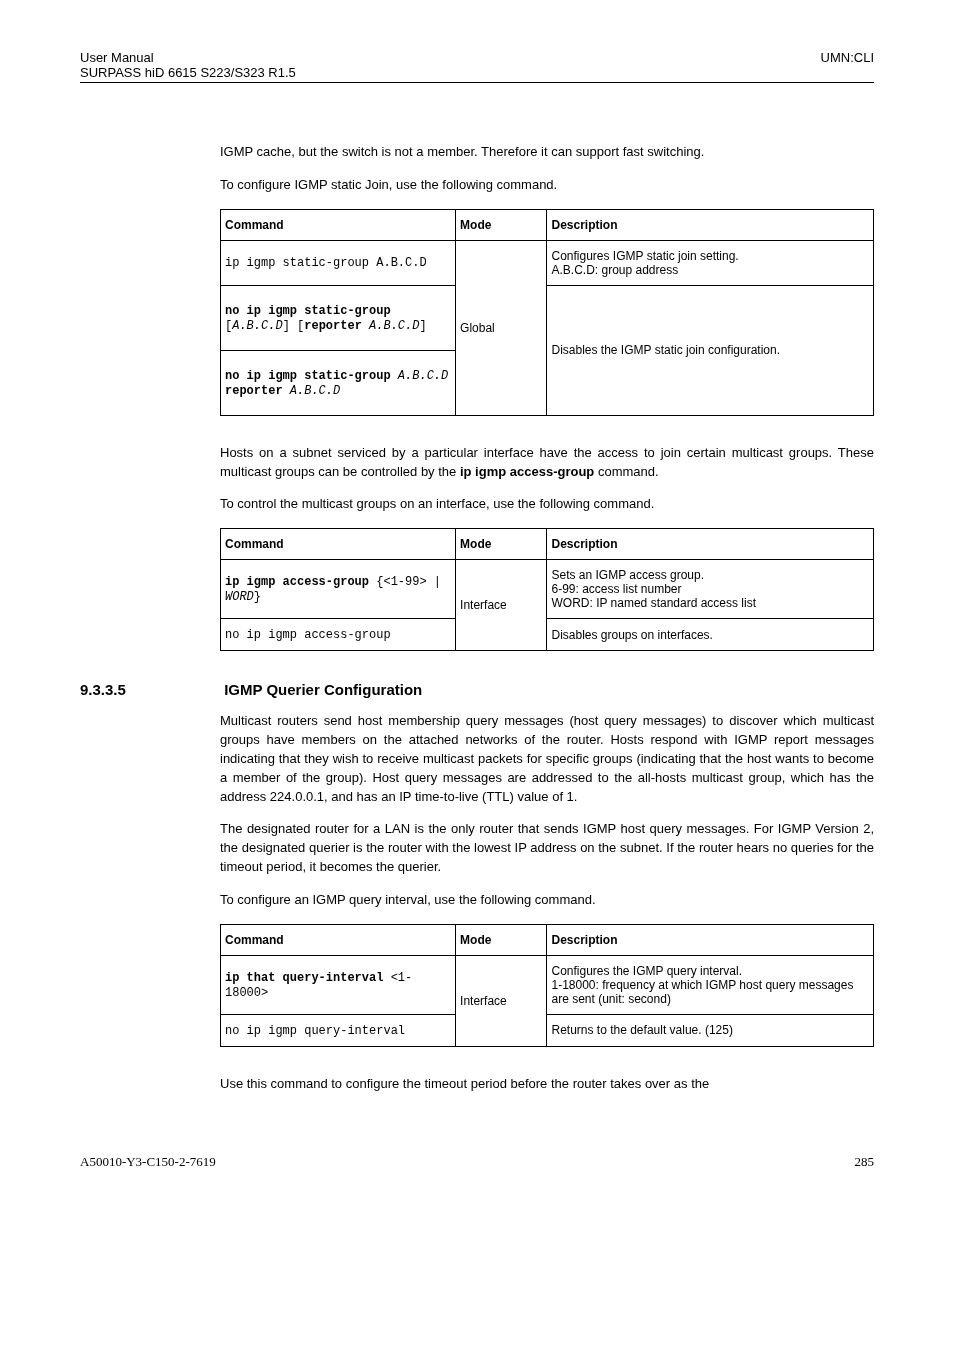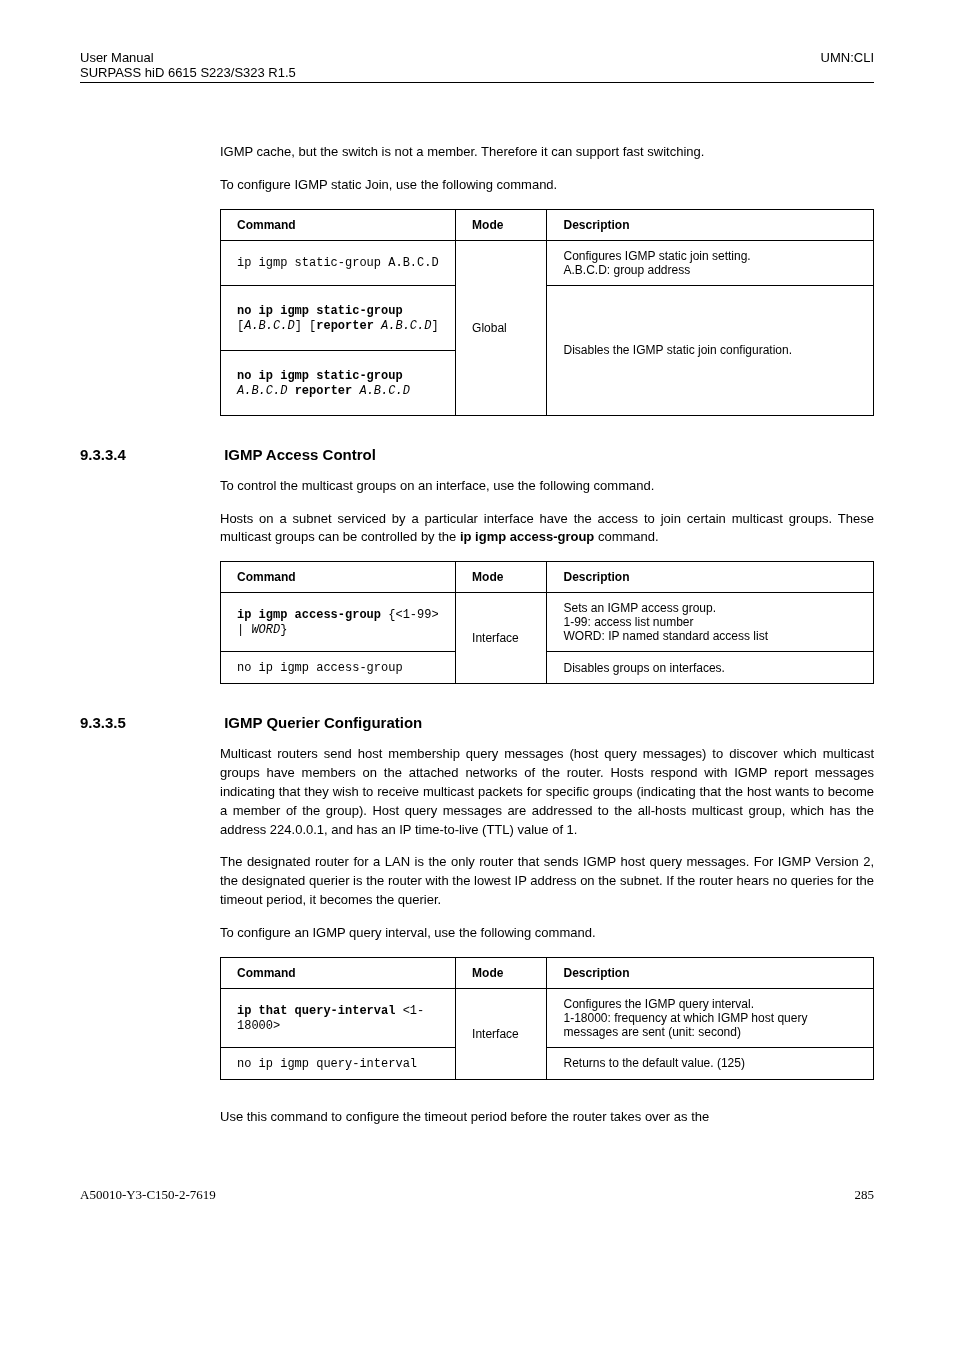--- a/index.html
+++ b/index.html
@@ -35,21 +35,21 @@
     text-align: justify;
   }
   table.box {
     width: 100%;
     border-collapse: collapse;
     margin: 8px 0 28px 0;
     font-size: 12px;
   }
   table.box th, table.box td {
     border: 1px solid #000;
-    padding: 8px 16px;
+    padding: 8px 4px;
     text-align: left;
     vertical-align: middle;
   }
   table.box th {
     font-weight: bold;
   }
   .col-cmd  { width: 36%; }
   .col-mode { width: 14%; text-align: left; }
   .col-desc { width: 50%; }
   .mode-cell { text-align: left; }
@@ -120,47 +120,43 @@
       <tr class="tall-row">
         <td><span class="mono"><b>no ip igmp static-group </b>[<i>A.B.C.D</i>] [<b>reporter </b><i>A.B.C.D</i>]</span></td>
         <td rowspan="2">Disables the IGMP static join configuration.</td>
       </tr>
       <tr class="tall-row">
         <td><span class="mono"><b>no ip igmp static-group </b><i>A.B.C.D</i> <b>reporter </b><i>A.B.C.D</i></span></td>
       </tr>
     </tbody>
       </table>
 
-    <h3 class="section">
-      <span class="section-num">9.3.3.4</span>
-      <span class="section-title">IGMP Access Control</span>
-    </h3>
-
-    <p class="para">To control the multicast groups on an interface, use the following command.</p>
+
     <p class="para">
       <span>Hosts on a subnet serviced by a particular interface have the access to join certain multicast groups. These multicast groups can be controlled by the </span><b>ip igmp access-group</b><span> command.</span>
     </p>
+    <p class="para">To control the multicast groups on an interface, use the following command.</p>
 
     <table class="box">
       <colgroup>
         <col class="col-cmd">
           <col class="col-mode">
           <col class="col-desc">
       </colgroup>
       <tbody>
           <tr>
         <th>Command</th>
         <th>Mode</th>
         <th>Description</th>
       </tr>
       <tr>
         <td><span class="mono"><b>ip igmp access-group </b>{&lt;1-99&gt; | <i>WORD</i>}</span></td>
         <td rowspan="2" class="mode-cell">Interface</td>
         <td style="white-space:pre-line">Sets an IGMP access group.
-1-99: access list number
+6-99: access list number
 WORD: IP named standard access list</td>
       </tr>
       <tr>
         <td><span class="mono">no ip igmp access-group</span></td>
         <td>Disables groups on interfaces.</td>
       </tr>
     </tbody>
       </table>
 
     <h3 class="section">

